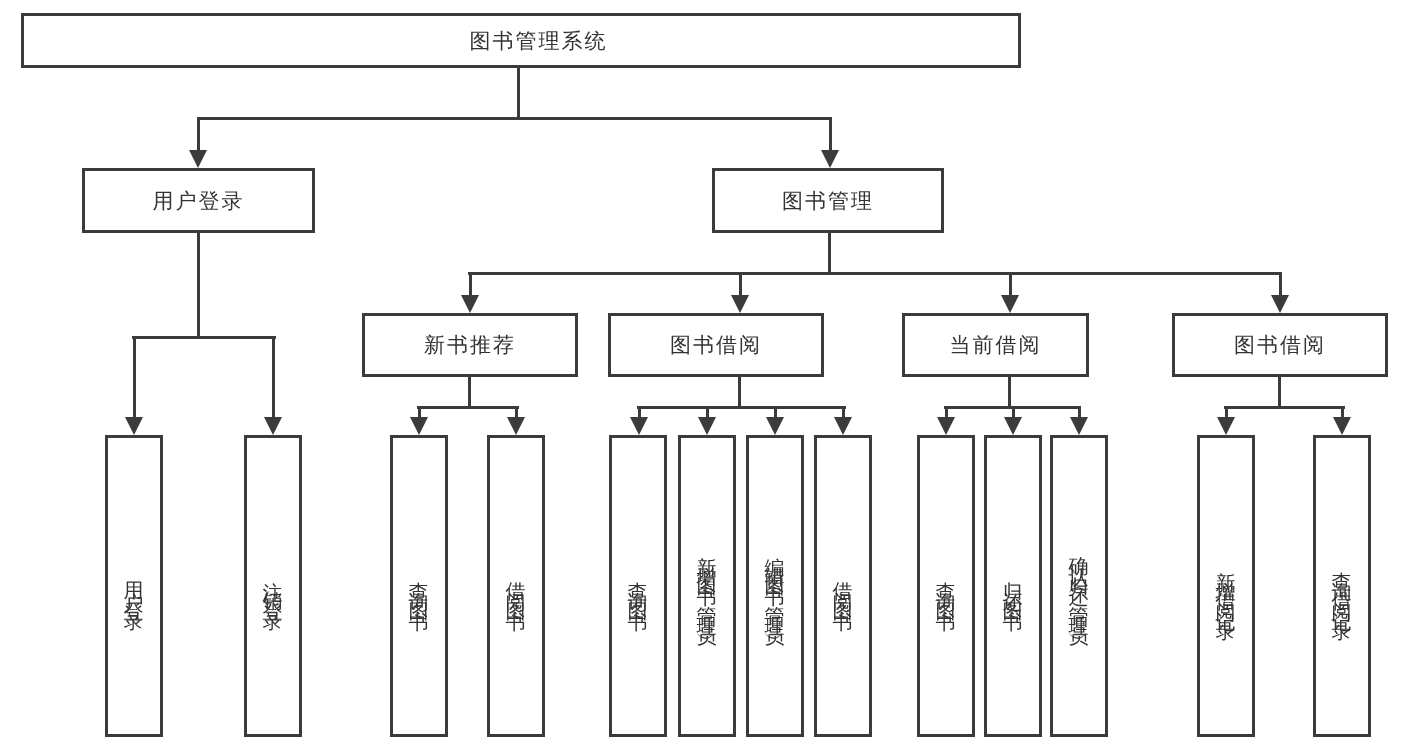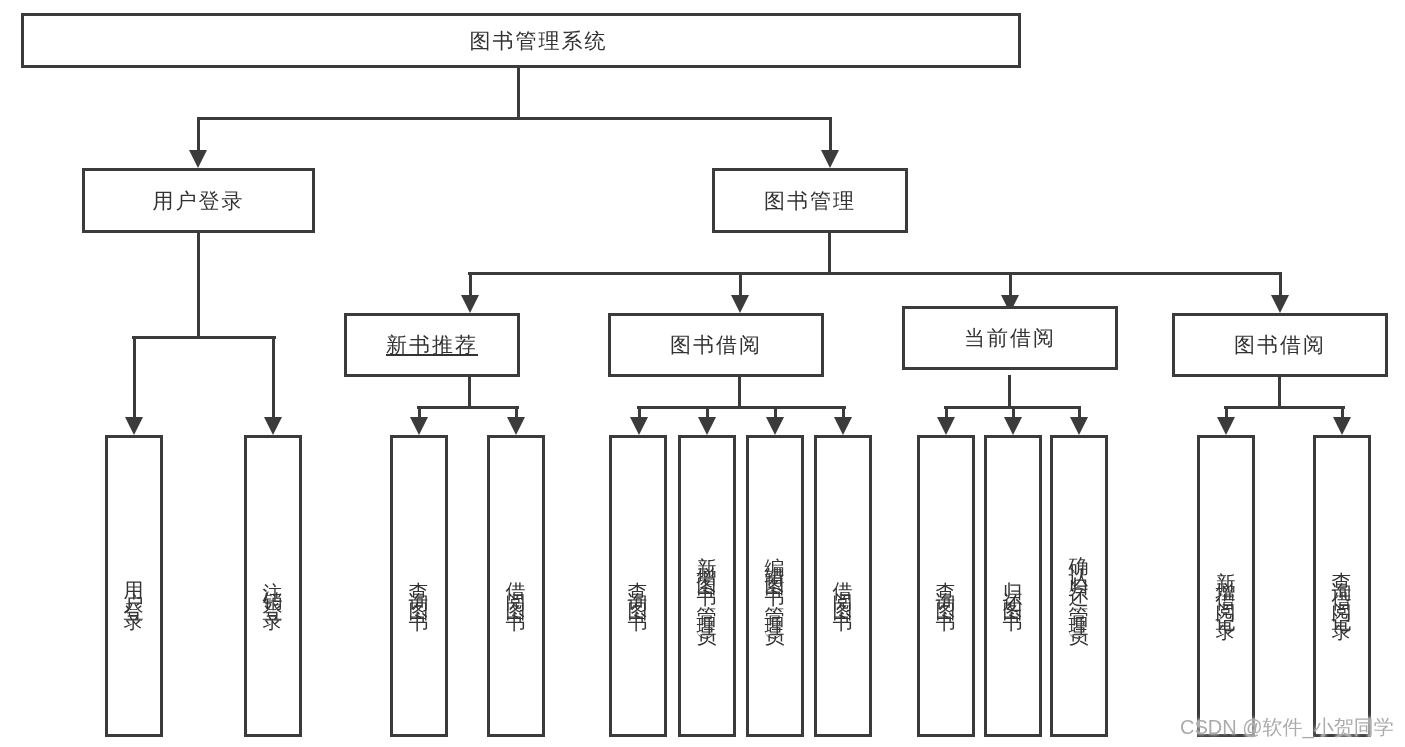--- a/index.html
+++ b/index.html
@@ -100,37 +100,37 @@
 <div class="canvas">
 
   <div class="box" style="left:21px; top:13px; width:1000px; height:55px;padding-left:35px;">图书管理系统</div>
 
   <div class="vline" style="left:517px; top:66px; height:52px;"></div>
   <div class="hline" style="left:197px; top:117px; width:635px;"></div>
   <div class="arrow" style="left:189px; top:117px; height:51px;"></div>
   <div class="arrow" style="left:821px; top:117px; height:51px;"></div>
 
   <div class="box" style="left:82px; top:168px; width:233px; height:65px;">用户登录</div>
-  <div class="box" style="left:712px; top:168px; width:196px; height:65px;">图书管理</div>
+  <div class="box" style="left:712px; top:168px; width:232px; height:65px;">图书管理</div>
 
   <div class="vline" style="left:197px; top:231px; height:106px;"></div>
   <div class="hline" style="left:132px; top:336px; width:144px;"></div>
   <div class="arrow" style="left:125px; top:338px; height:97px;"></div>
   <div class="arrow" style="left:264px; top:338px; height:97px;"></div>
 
   <div class="vline" style="left:828px; top:231px; height:42px;"></div>
   <div class="hline" style="left:468px; top:272px; width:814px;"></div>
   <div class="arrow" style="left:461px; top:274px; height:39px;"></div>
   <div class="arrow" style="left:731px; top:274px; height:39px;"></div>
   <div class="arrow" style="left:1001px; top:274px; height:39px;"></div>
   <div class="arrow" style="left:1271px; top:274px; height:39px;"></div>
 
-  <div class="box" style="left:344px; top:313px; width:176px; height:64px;text-decoration:underline;">新书推荐</div>
+  <div class="box" style="left:362px; top:313px; width:216px; height:64px;">新书推荐</div>
   <div class="box" style="left:608px; top:313px; width:216px; height:64px;">图书借阅</div>
-  <div class="box" style="left:902px; top:306px; width:216px; height:64px;">当前借阅</div>
+  <div class="box" style="left:902px; top:313px; width:187px; height:64px;">当前借阅</div>
   <div class="box" style="left:1172px; top:313px; width:216px; height:64px;">图书借阅</div>
 
   <div class="vline" style="left:468px; top:375px; height:32px;"></div>
   <div class="hline" style="left:417px; top:406px; width:102px;"></div>
   <div class="arrow" style="left:410px; top:408px; height:27px;"></div>
   <div class="arrow" style="left:507px; top:408px; height:27px;"></div>
 
   <div class="vline" style="left:738px; top:375px; height:32px;"></div>
   <div class="hline" style="left:637px; top:406px; width:209px;"></div>
   <div class="arrow" style="left:630px; top:408px; height:27px;"></div>
@@ -186,15 +186,14 @@
     <span class="vtext">确认归还（管理员）</span>
   </div>
 
   <div class="leaf" style="left:1197px;">
     <span class="vtext">新增借阅记录</span>
   </div>
   <div class="leaf" style="left:1313px;">
     <span class="vtext">查询借阅记录</span>
   </div>
 
-  <div class="watermark">CSDN @软件_小贺同学</div>
 
 </div>
 
 </body></html>

